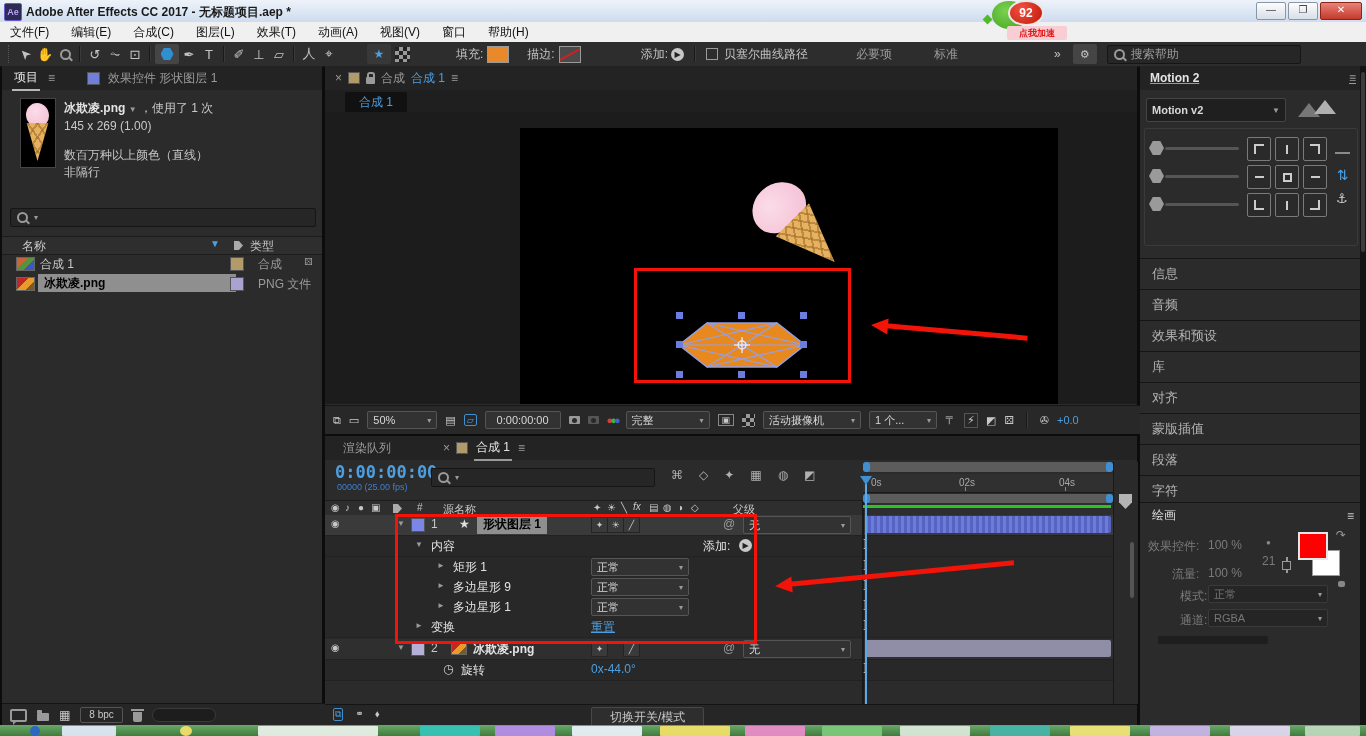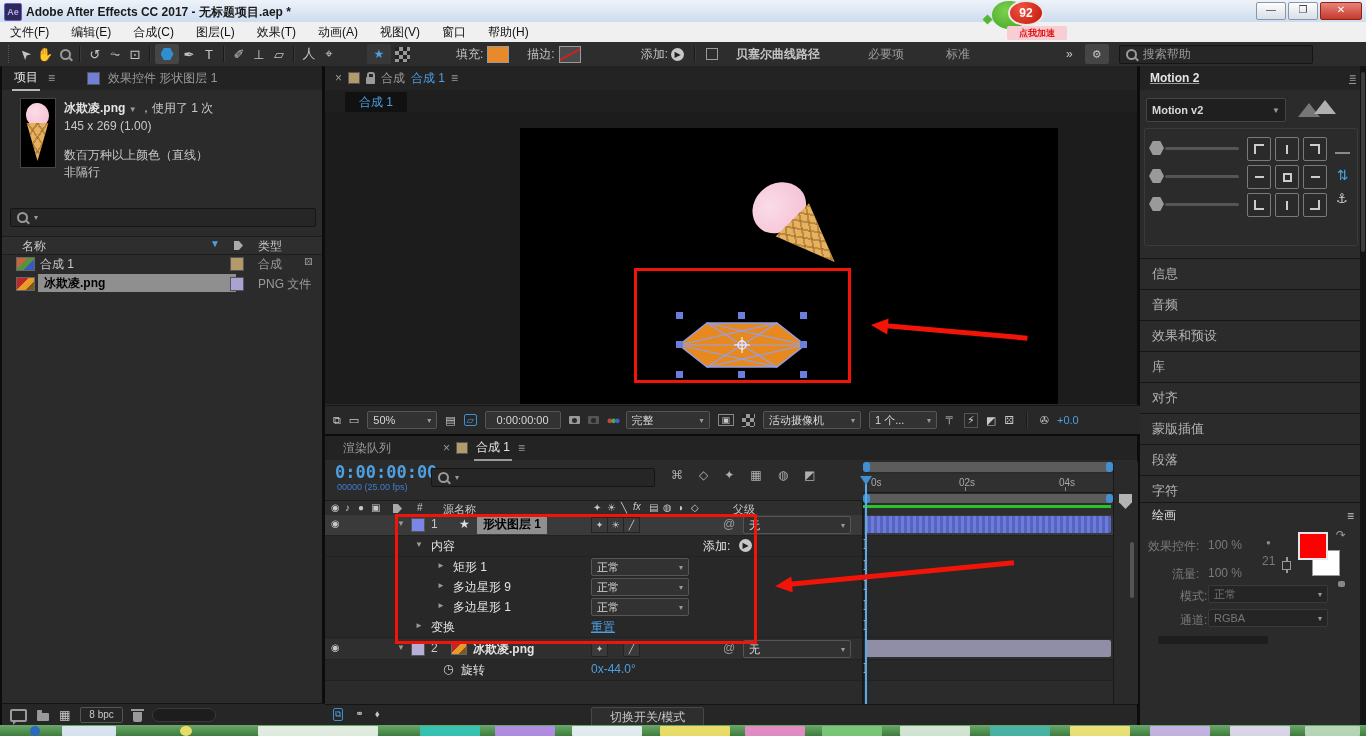--- a/index.html
+++ b/index.html
@@ -183,21 +183,21 @@
     <span>填充:</span>
     <span class="swatch" style="background:#e8892b;margin-left:4px;"></span>
     <span style="width:18px;"></span>
     <span>描边:</span>
     <span class="swatch stroke-none" style="margin-left:4px;"></span>
     <span style="width:60px;"></span>
     <span>添加:</span>
     <span class="playc" style="margin-left:3px;">▶</span>
     <span class="tsep" style="margin:0 10px;"></span>
     <span class="chk"></span>
-    <span style="margin-left:18px;font-weight:bold;">贝塞尔曲线路径</span>
+    <span style="margin-left:6px;">贝塞尔曲线路径</span>
     <span style="width:48px;"></span>
     <span class="dim">必要项</span>
     <span style="width:42px;"></span>
     <span class="dim">标准</span>
     <span style="width:96px;"></span>
     <span>»</span>
     <span class="tool-active" style="margin-left:12px;">
         <span style="font-size:11px;">⚙</span>
       </span>
     <div class="searchbox" style="width:180px;margin-left:10px;">
@@ -230,21 +230,21 @@
 
     <div class="abs searchbox" style="left:8px;top:142px;width:292px;">
       <span class="mag"></span>
         <span class="chev">▾</span>
     </div>
 
     <div class="abs hdr-row" style="left:0;top:170px;width:320px;height:17px;">
       <span class="abs" style="left:20px;top:1px;">名称</span>
       <span class="abs blue" style="left:208px;top:1px;font-size:10px;">▼</span>
       <span class="abs tag-i" style="left:232px;top:4px;"></span>
-      <span class="abs" style="left:256px;top:1px;">类型</span>
+      <span class="abs" style="left:248px;top:1px;">类型</span>
     </div>
 
     <div class="abs" style="left:0;top:188px;width:320px;height:20px;">
       <span class="abs comp-ico" style="left:14px;top:3px;"></span>
       <span class="abs" style="left:38px;top:2px;">合成 1</span>
       <span class="abs colsw" style="left:228px;top:3px;background:#b29a6b;"></span>
       <span class="abs dim" style="left:256px;top:2px;">合成</span>
       <span class="abs dim" style="left:302px;top:2px;font-size:10px;">⚄</span>
     </div>
     <div class="abs" style="left:0;top:208px;width:320px;height:20px;">

